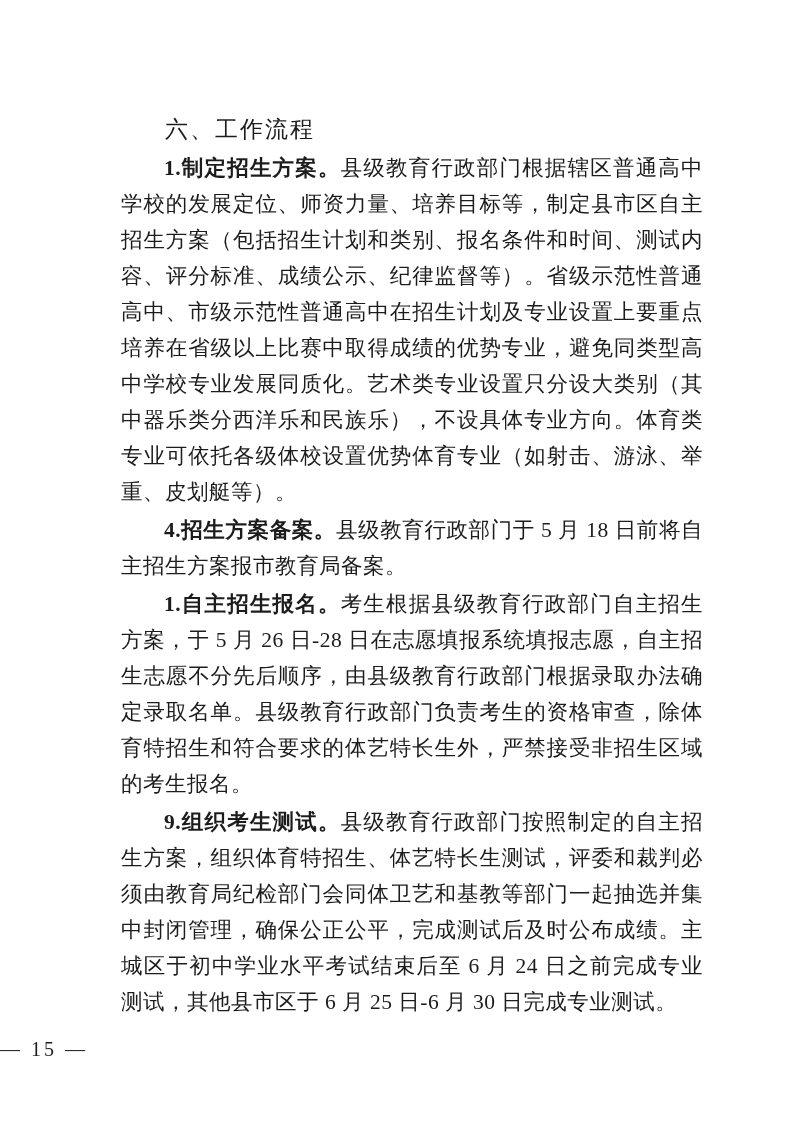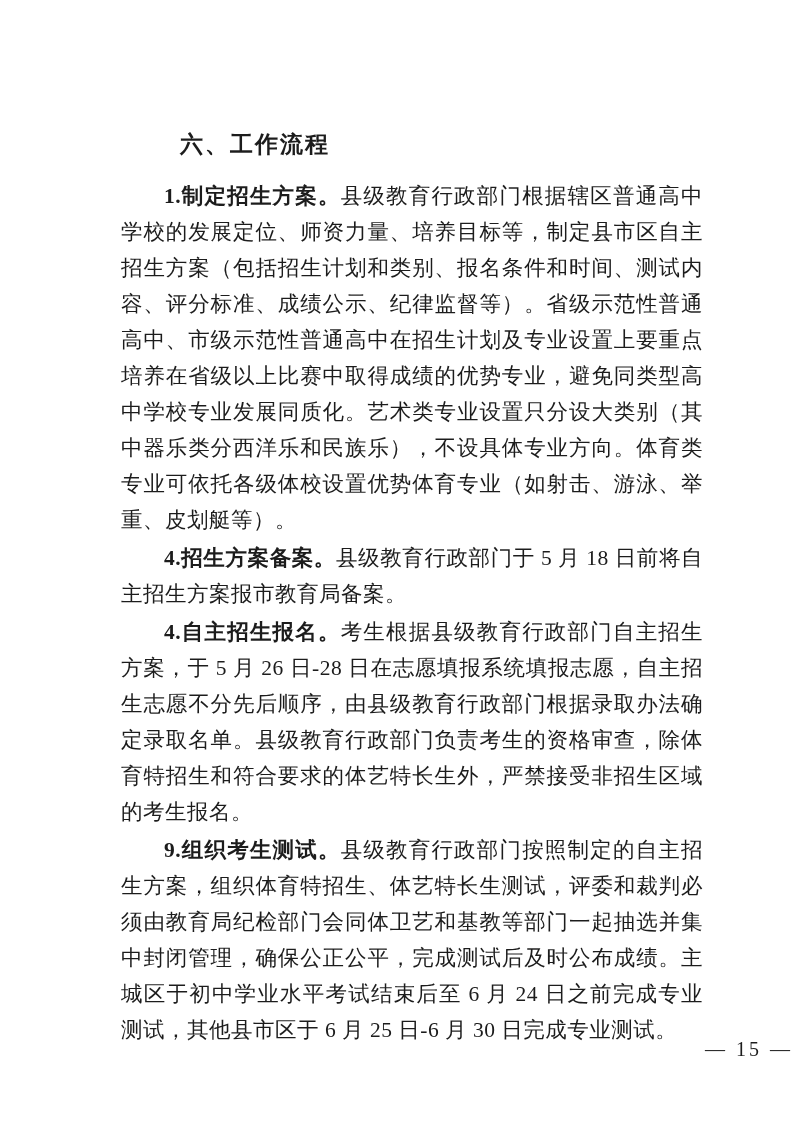--- a/index.html
+++ b/index.html
@@ -22,60 +22,60 @@
   }
   .content {
     position: absolute;
     left: 119px;
     top: 112px;
     width: 586px;
   }
   .doc-heading {
     font-size: 23px;
     line-height: 36px;
-    font-weight: bold;
+    font-weight: normal;
     text-indent: 2em;
     letter-spacing: 2px;
-    margin: 15px;
+    margin: 0;
   }
   p.doc-para {
     margin: 2px;
     font-size: 21.5px;
     line-height: 36px;
     text-indent: 2em;
     text-align: justify;
     text-align-last: left;
     letter-spacing: 0.5px;
   }
   .para-lead {
     font-weight: bold;
   }
   .page-footer {
     position: absolute;
     left: 0;
     right: 0;
     top: 1038px;
-    text-align: right;
+    text-align: left;
     font-size: 20px;
     letter-spacing: 3px;
     color: var(--text-color);
   }
 </style>
 </head>
 <body>
 
 <div class="page">
   <div class="content">
 
     <h2 class="doc-heading">六、工作流程</h2>
 
     <p class="doc-para"><span class="para-lead">1.制定招生方案。</span><span>县级教育行政部门根据辖区普通高中学校的发展定位、师资力量、培养目标等，制定县市区自主招生方案（包括招生计划和类别、报名条件和时间、测试内容、评分标准、成绩公示、纪律监督等）。省级示范性普通高中、市级示范性普通高中在招生计划及专业设置上要重点培养在省级以上比赛中取得成绩的优势专业，避免同类型高中学校专业发展同质化。艺术类专业设置只分设大类别（其中器乐类分西洋乐和民族乐），不设具体专业方向。体育类专业可依托各级体校设置优势体育专业（如射击、游泳、举重、皮划艇等）。</span></p>
 
     <p class="doc-para"><span class="para-lead">4.招生方案备案。</span><span>县级教育行政部门于 5 月 18 日前将自主招生方案报市教育局备案。</span></p>
 
-    <p class="doc-para"><span class="para-lead">4.自主招生报名。</span><span>考生根据县级教育行政部门自主招生方案，于 5 月 26 日-28 日在志愿填报系统填报志愿，自主招生志愿不分先后顺序，由县级教育行政部门根据录取办法确定录取名单。县级教育行政部门负责考生的资格审查，除体育特招生和符合要求的体艺特长生外，严禁接受非招生区域的考生报名。</span></p>
+    <p class="doc-para"><span class="para-lead">1.自主招生报名。</span><span>考生根据县级教育行政部门自主招生方案，于 5 月 26 日-28 日在志愿填报系统填报志愿，自主招生志愿不分先后顺序，由县级教育行政部门根据录取办法确定录取名单。县级教育行政部门负责考生的资格审查，除体育特招生和符合要求的体艺特长生外，严禁接受非招生区域的考生报名。</span></p>
 
     <p class="doc-para"><span class="para-lead">9.组织考生测试。</span><span>县级教育行政部门按照制定的自主招生方案，组织体育特招生、体艺特长生测试，评委和裁判必须由教育局纪检部门会同体卫艺和基教等部门一起抽选并集中封闭管理，确保公正公平，完成测试后及时公布成绩。主城区于初中学业水平考试结束后至 6 月 24 日之前完成专业测试，其他县市区于 6 月 25 日-6 月 30 日完成专业测试。</span></p>
 
   </div>
 
   <div class="page-footer">— 15 —</div>
 </div>
 
 </body></html>

